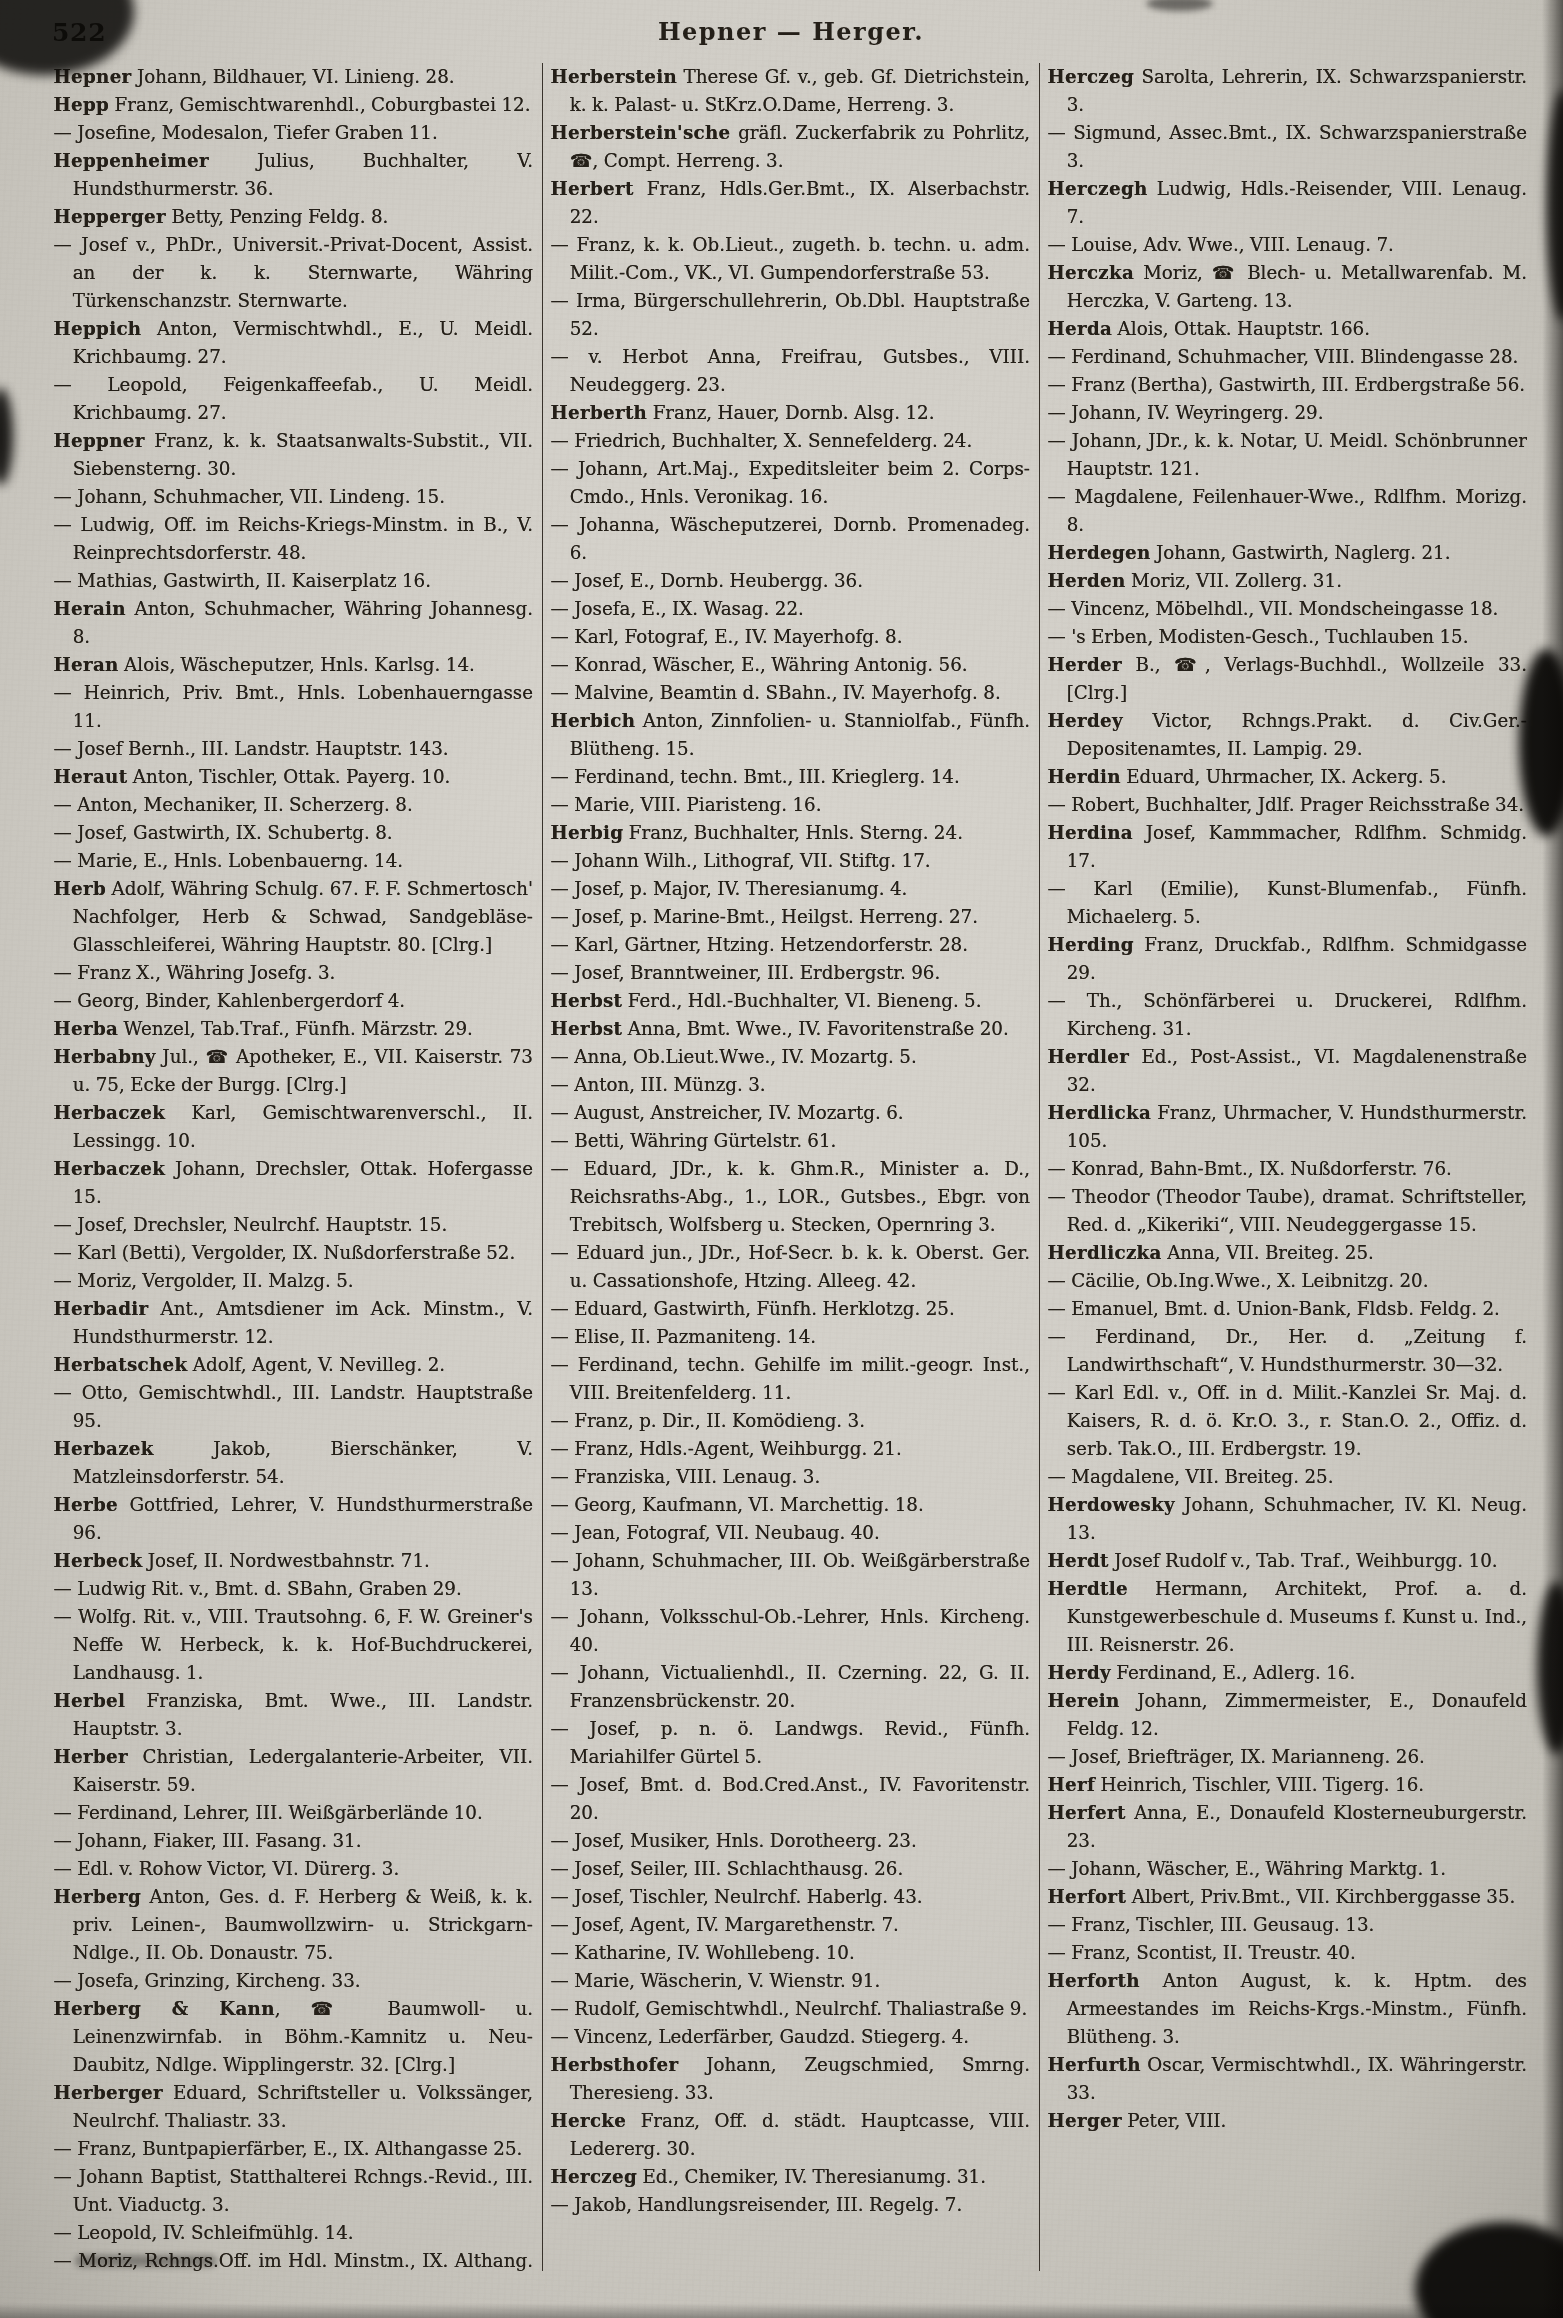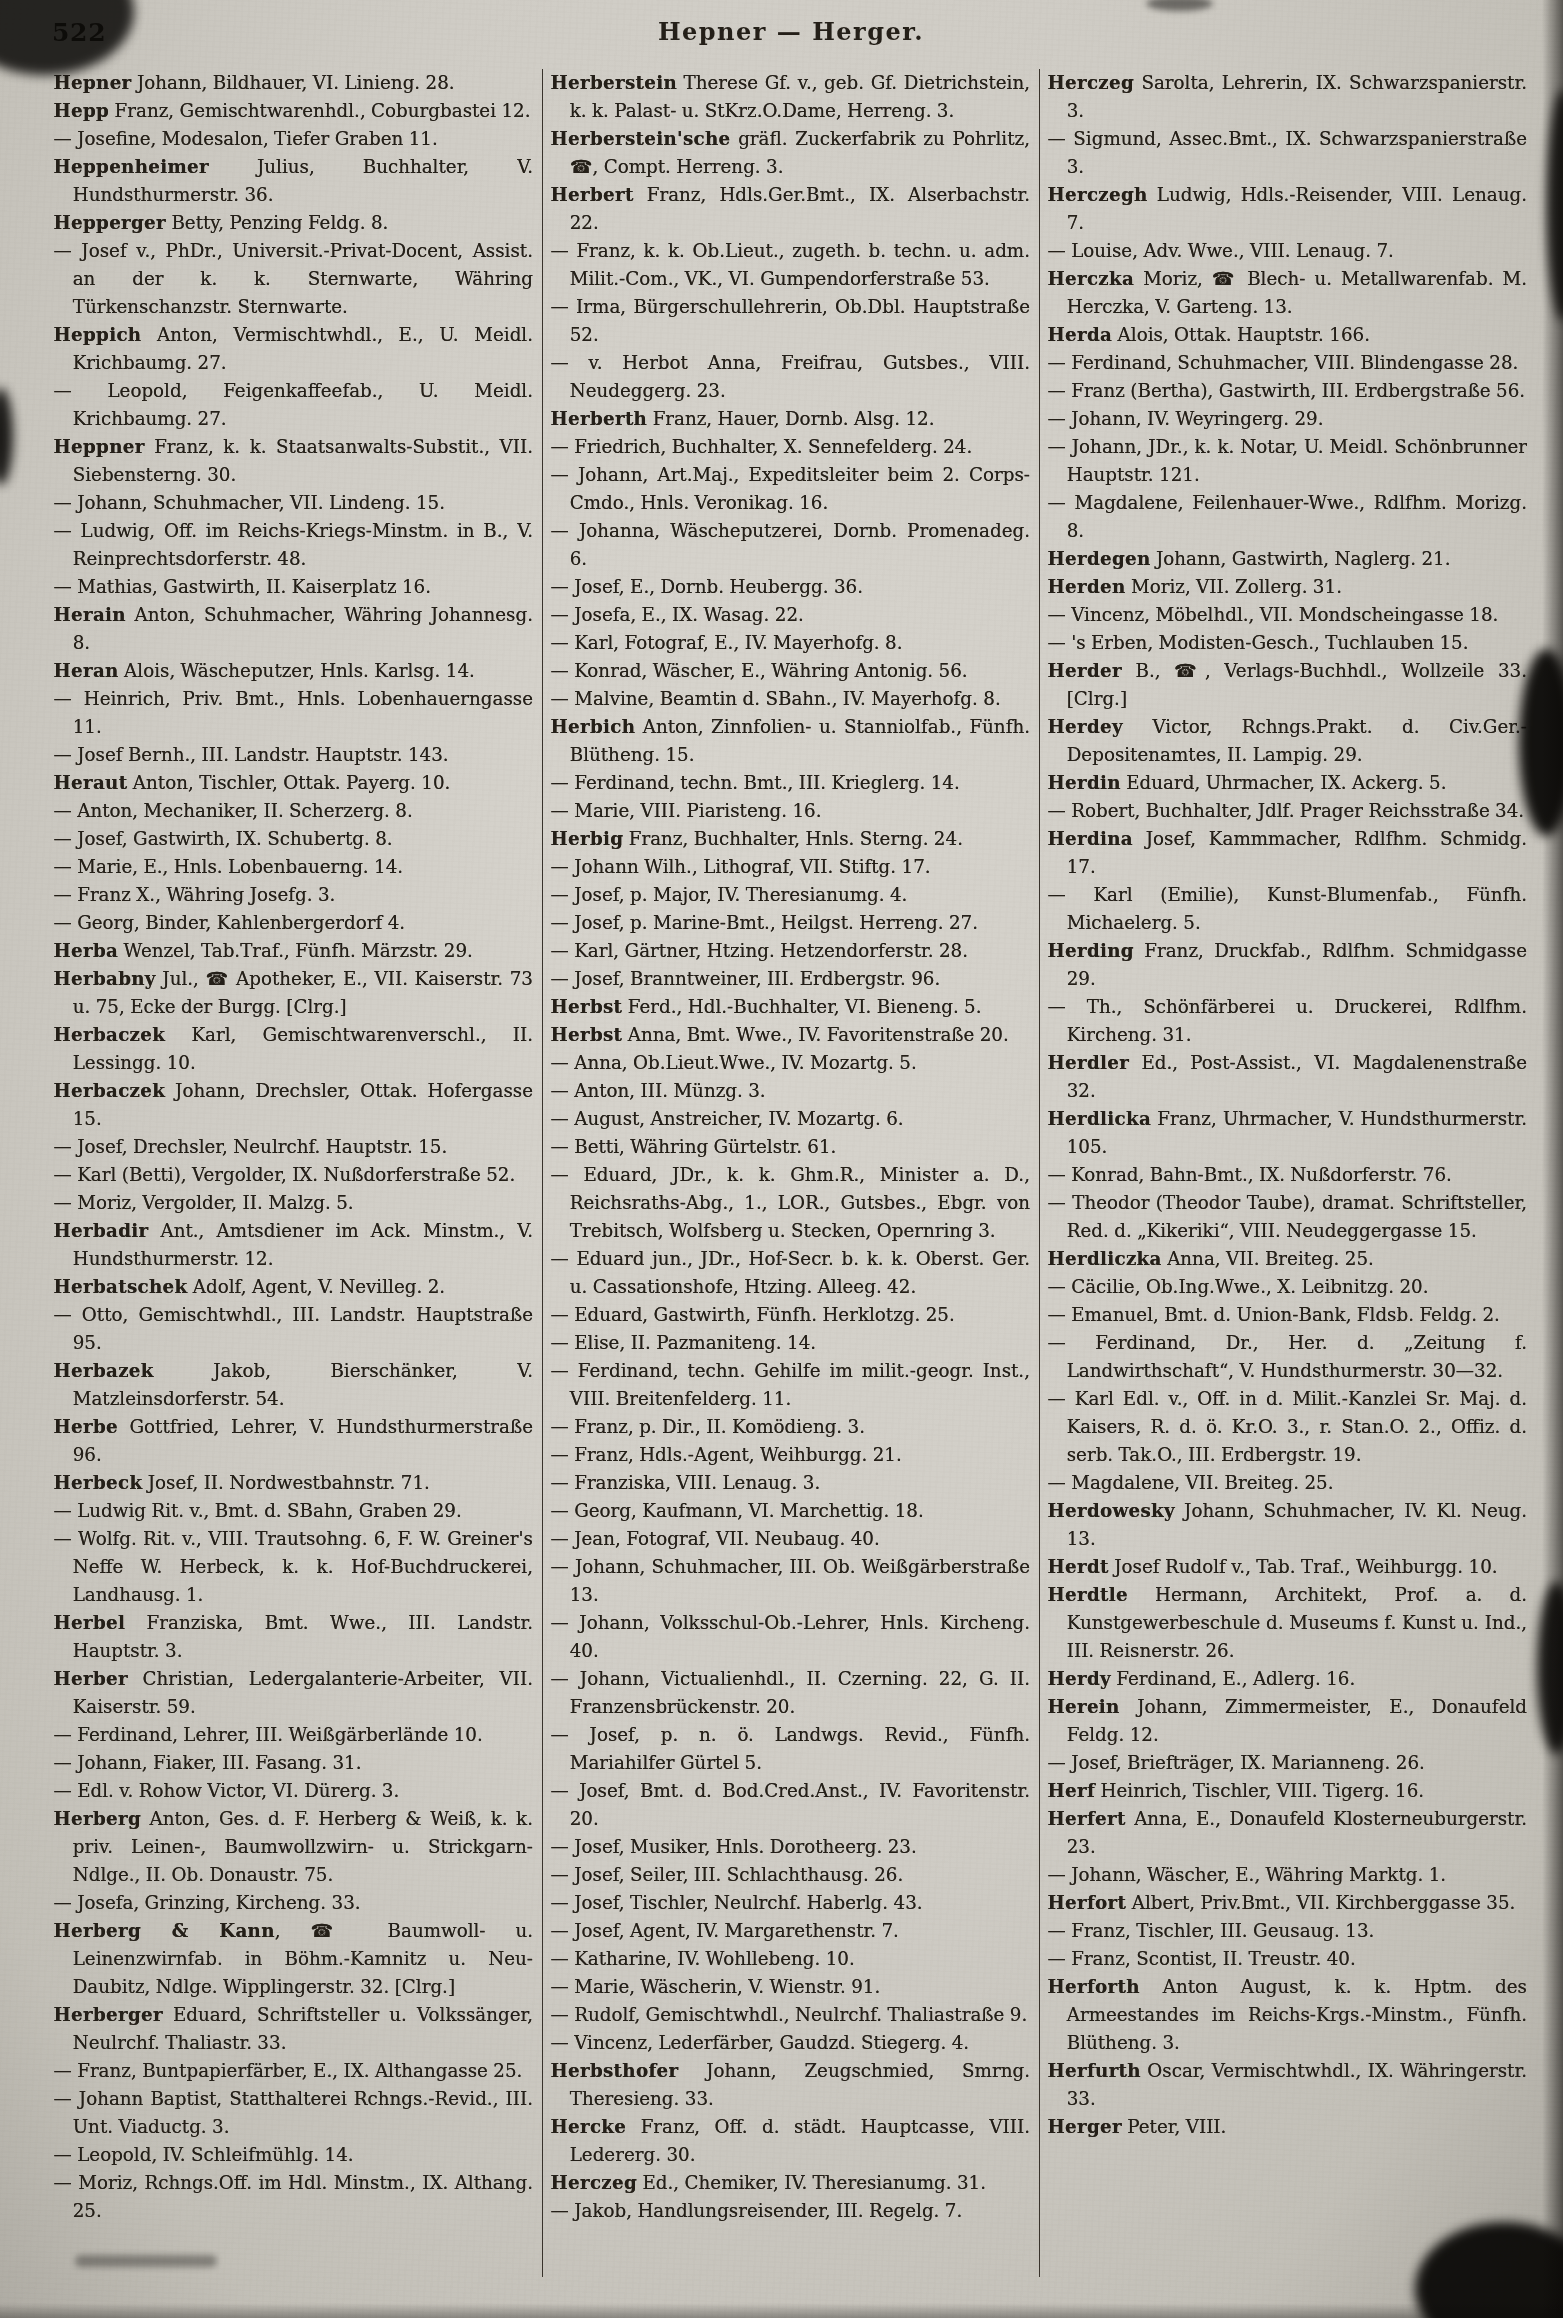--- a/index.html
+++ b/index.html
@@ -49,21 +49,21 @@
   .header-row { position: relative; height: 45px; }
   .page-number {
     position: absolute; left: 6px; top: 6px;
     font-size: 25px; font-weight: bold; letter-spacing: 0.7px;
   }
   .page-header {
     text-align: center; padding-top: 4.5px;
     font-size: 24px; font-weight: bold; letter-spacing: 1.5px;
   }
   .columns {
-    display: flex; margin-top: 12px; height: 2208px; overflow: hidden;
+    display: flex; margin-top: 6px; height: 2208px; overflow: hidden;
   }
   .col {
     flex: 1 1 0; padding: 0 9px 0 7.5px; overflow: hidden;
   }
   .col + .col { border-left: 1.5px solid #38322b; }
   .entry {
     margin: 0; padding-left: 1.05em; text-indent: -1.05em;
     font-size: 18.3px; line-height: 28px;
     text-align: justify;
     text-shadow: 0 0 0.5px rgba(35,28,20,.75);
@@ -98,20 +98,21 @@
           <p class="entry">— Ludwig, Off. im Reichs-Kriegs-Minstm. in B., V. Reinprechtsdorferstr. 48.</p>
           <p class="entry">— Mathias, Gastwirth, II. Kaiserplatz 16.</p>
           <p class="entry"><span class="lead">Herain</span> Anton, Schuhmacher, Währing Johannesg. 8.</p>
           <p class="entry"><span class="lead">Heran</span> Alois, Wäscheputzer, Hnls. Karlsg. 14.</p>
           <p class="entry">— Heinrich, Priv. Bmt., Hnls. Lobenhauerngasse 11.</p>
           <p class="entry">— Josef Bernh., III. Landstr. Hauptstr. 143.</p>
           <p class="entry"><span class="lead">Heraut</span> Anton, Tischler, Ottak. Payerg. 10.</p>
           <p class="entry">— Anton, Mechaniker, II. Scherzerg. 8.</p>
           <p class="entry">— Josef, Gastwirth, IX. Schubertg. 8.</p>
           <p class="entry">— Marie, E., Hnls. Lobenbauerng. 14.</p>
+          <p class="entry"><span class="lead">Herb</span> Adolf, Währing Schulg. 67. F. F. Schmertosch' Nachfolger, Herb &amp; Schwad, Sandgebläse-Glasschleiferei, Währing Hauptstr. 80. [Clrg.]</p>
           <p class="entry">— Franz X., Währing Josefg. 3.</p>
           <p class="entry">— Georg, Binder, Kahlenbergerdorf 4.</p>
           <p class="entry"><span class="lead">Herba</span> Wenzel, Tab.Traf., Fünfh. Märzstr. 29.</p>
           <p class="entry"><span class="lead">Herbabny</span> Jul., ☎ Apotheker, E., VII. Kaiserstr. 73 u. 75, Ecke der Burgg. [Clrg.]</p>
           <p class="entry"><span class="lead">Herbaczek</span> Karl, Gemischtwarenverschl., II. Lessingg. 10.</p>
           <p class="entry"><span class="lead">Herbaczek</span> Johann, Drechsler, Ottak. Hofergasse 15.</p>
           <p class="entry">— Josef, Drechsler, Neulrchf. Hauptstr. 15.</p>
           <p class="entry">— Karl (Betti), Vergolder, IX. Nußdorferstraße 52.</p>
           <p class="entry">— Moriz, Vergolder, II. Malzg. 5.</p>
           <p class="entry"><span class="lead">Herbadir</span> Ant., Amtsdiener im Ack. Minstm., V. Hundsthurmerstr. 12.</p>

